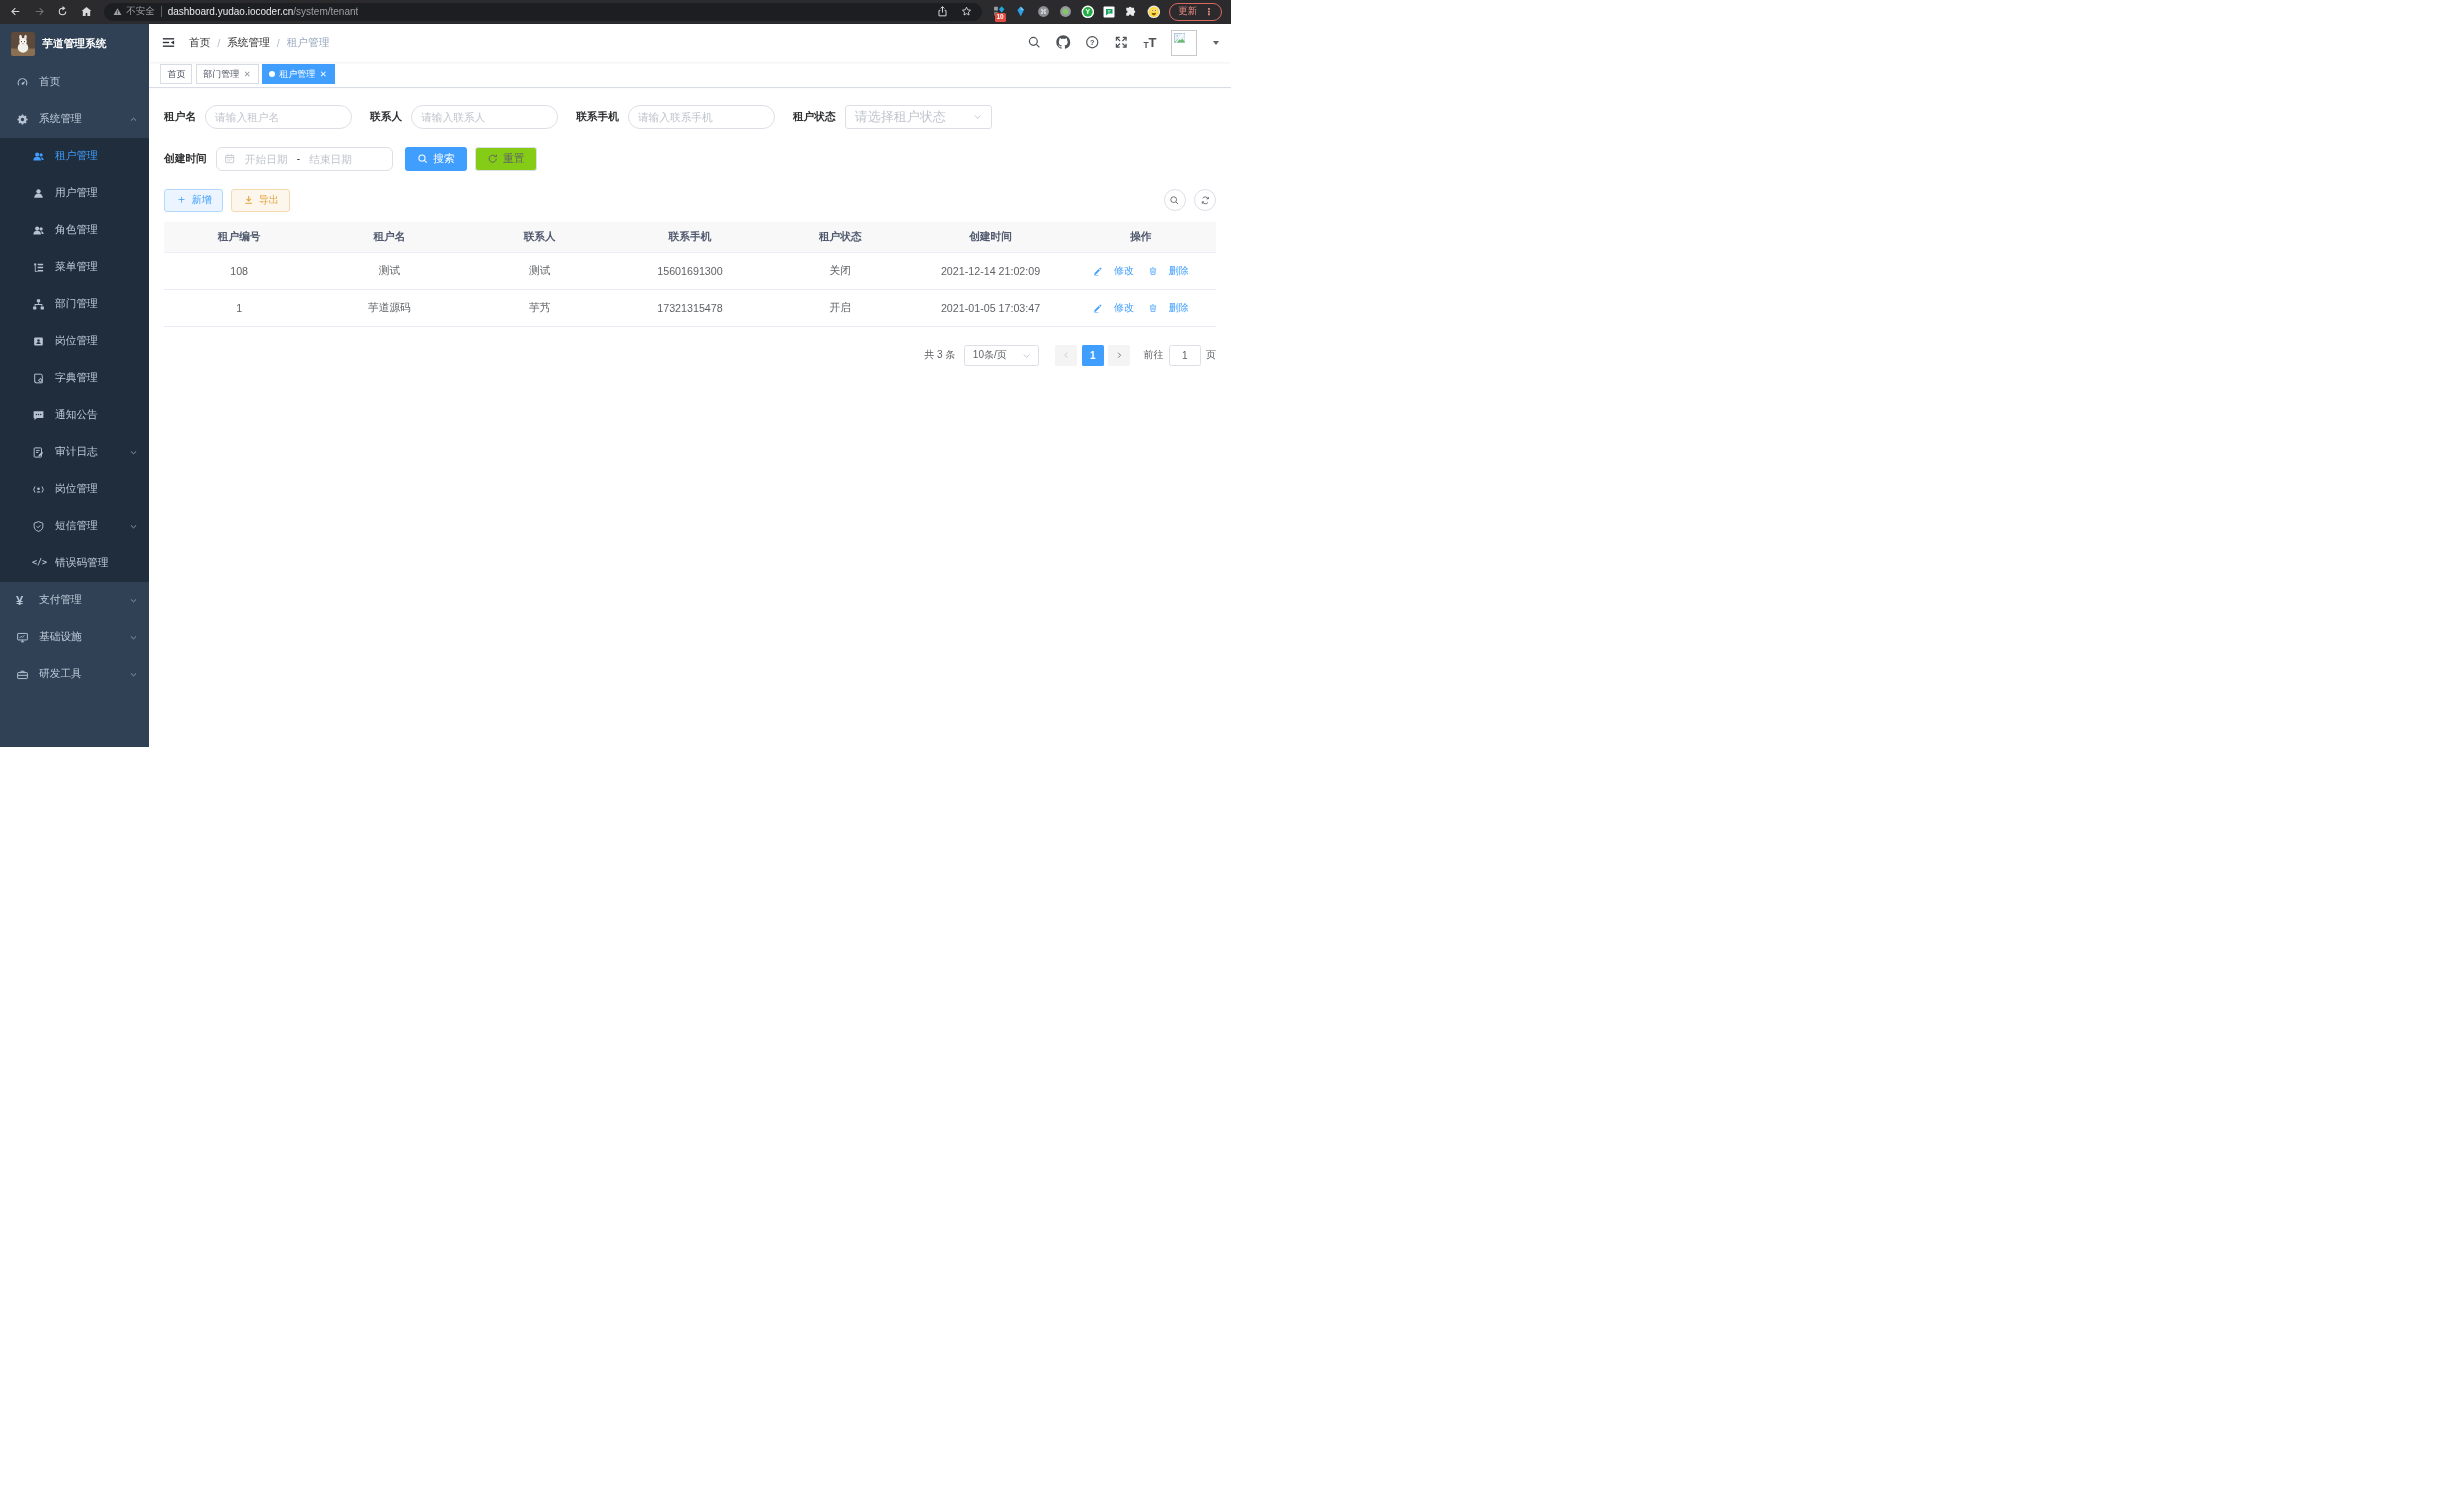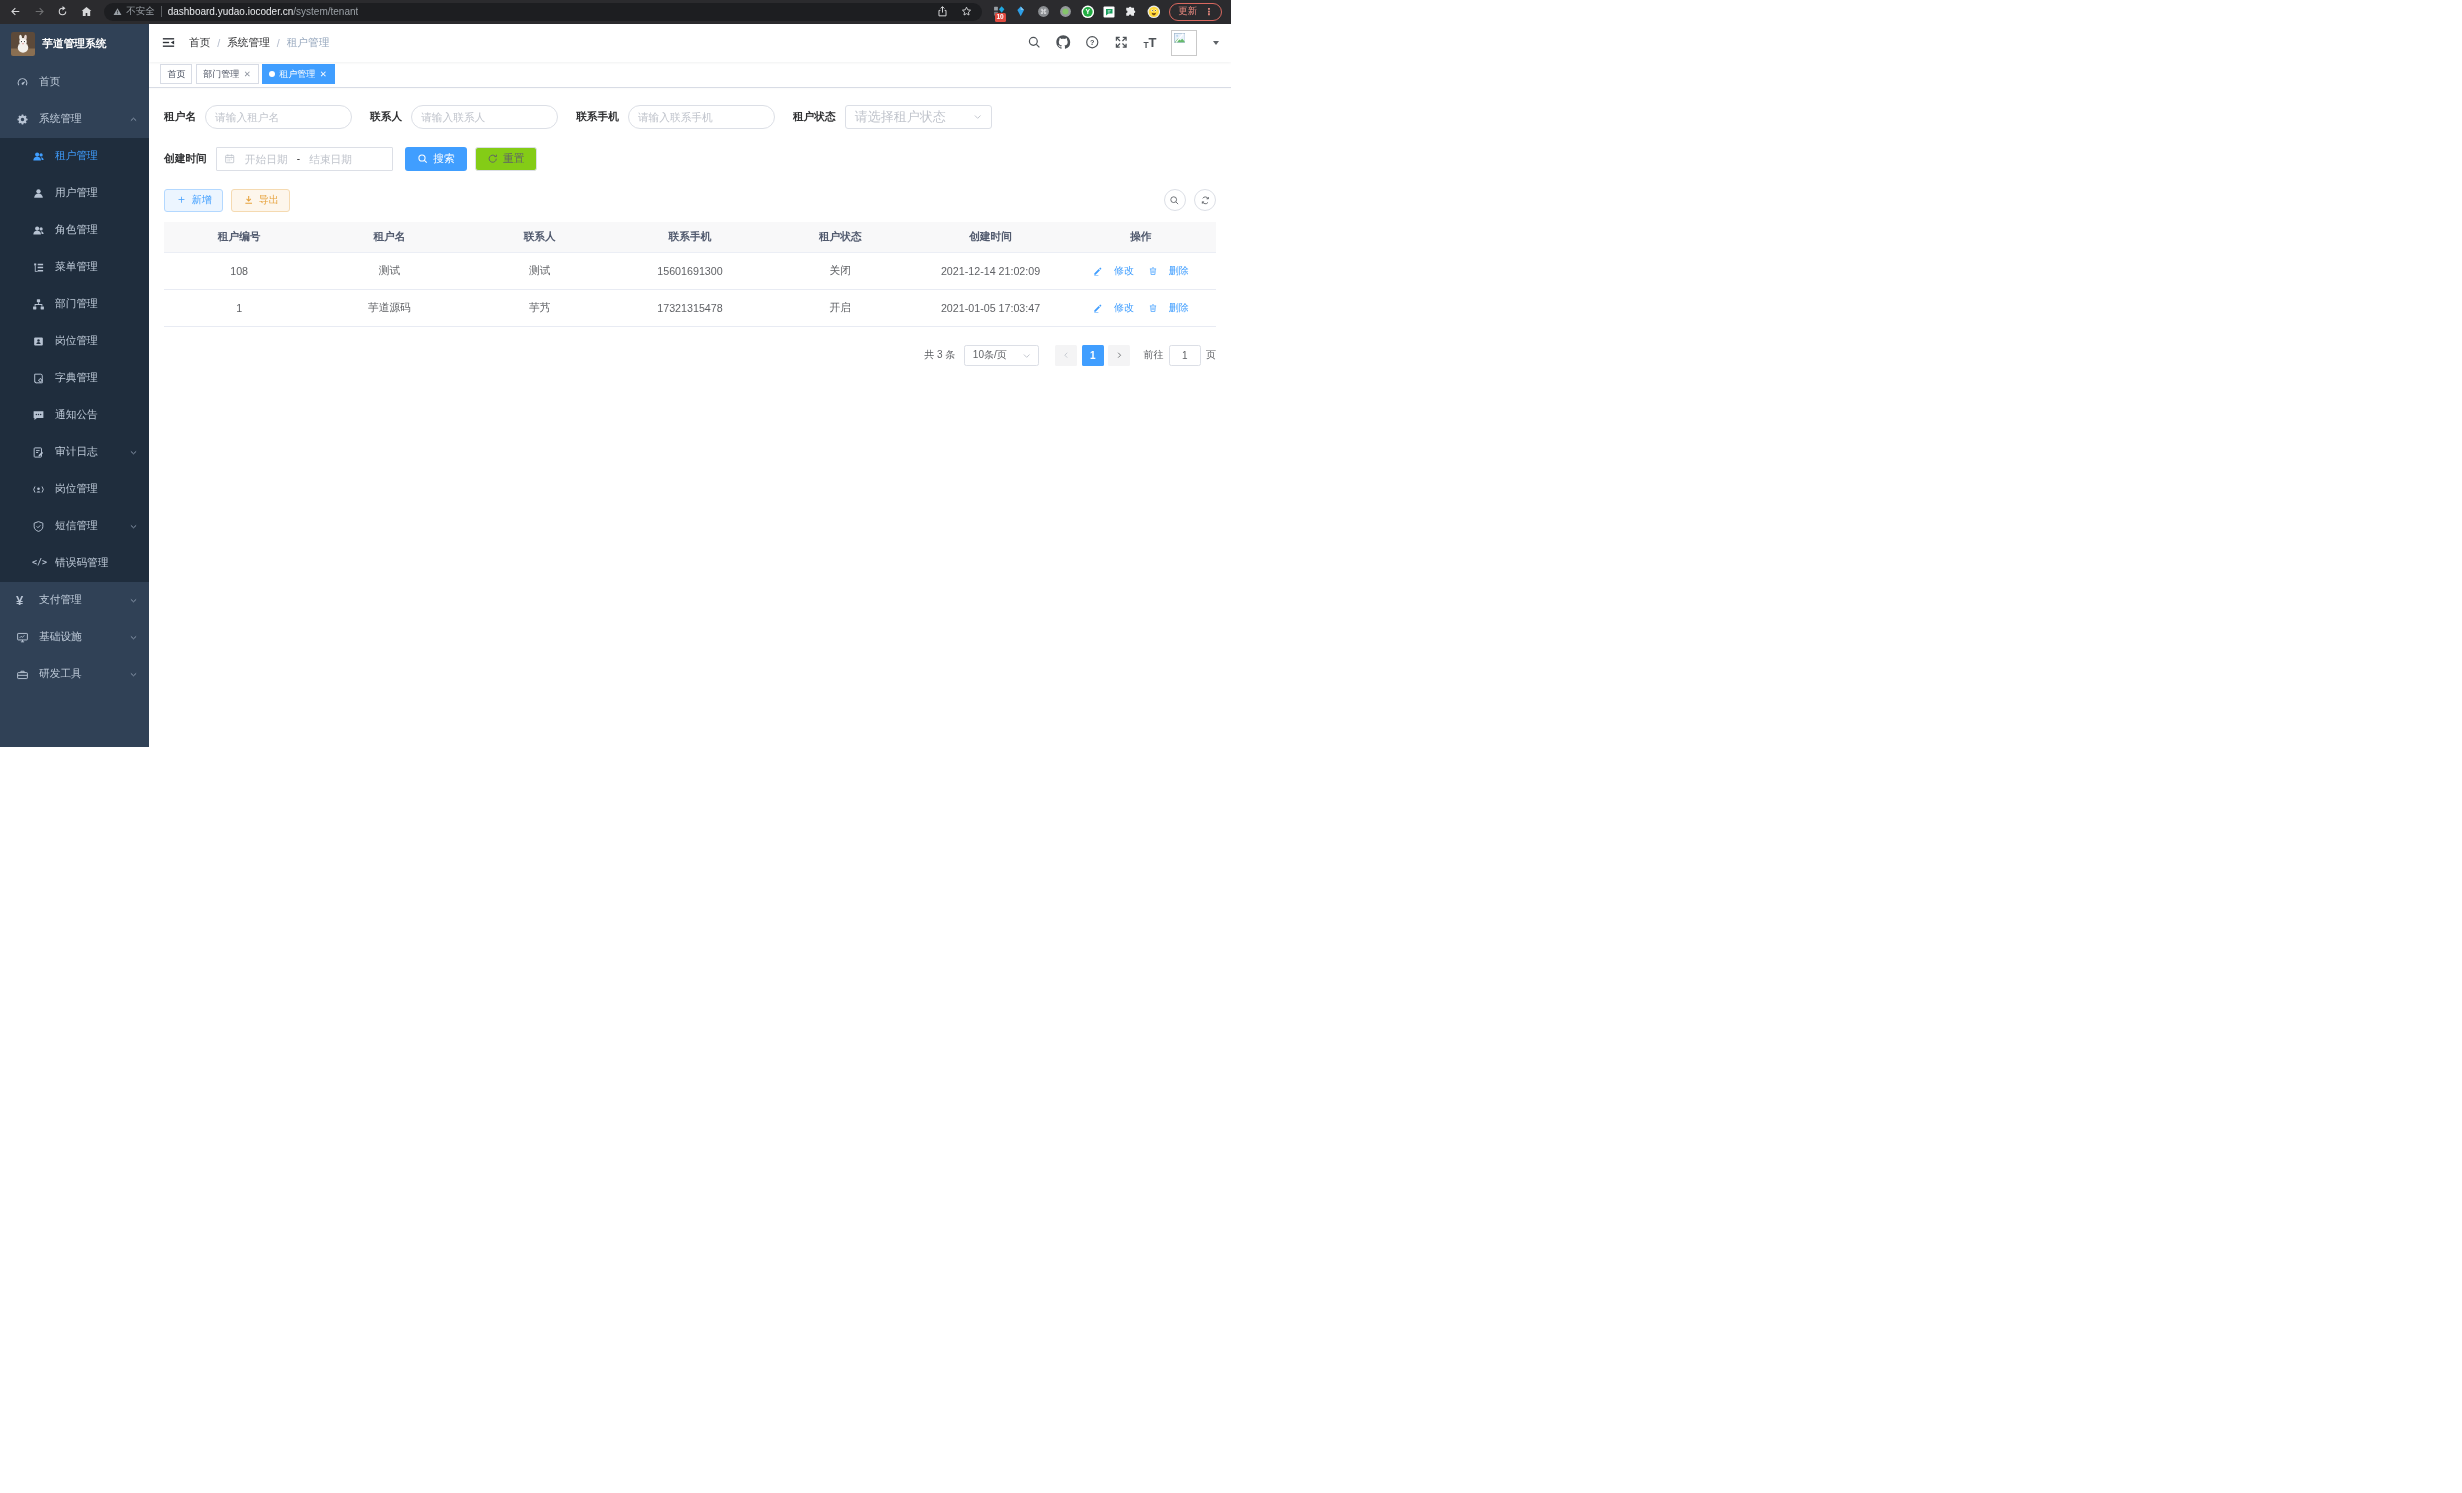--- a/index.html
+++ b/index.html
@@ -75,21 +75,21 @@
   .content { flex:1; padding:17px 15px 0; overflow:hidden; }
   .filter-row { display:flex; align-items:center; margin-bottom:18px; }
   .f-item { display:flex; align-items:center; margin-right:18px; }
   .f-label { font-size:10.7px; font-weight:bold; color:#303133; margin-right:9px; white-space:nowrap; }
   .f-input { width:147px; height:24px; border:0.8px solid #dcdfe6; border-radius:12px;
     padding:0 9px; font-size:10.7px; color:#606266; outline:none; }
   input::placeholder { color:#c0c4cc; }
   .f-select { width:147px; height:24px; border:0.8px solid #dcdfe6; border-radius:3px;
     display:flex; align-items:center; justify-content:space-between; padding:0 7.6px 0 9px;
     color:#c0c4cc; font-size:13px; cursor:pointer; }
-  .date-range { width:177px; height:24px; border:0.8px solid #dcdfe6; border-radius:1px;
+  .date-range { width:177px; height:24px; border:0.8px solid #dcdfe6; border-radius:6px;
     display:flex; align-items:center; padding:0 7.6px; gap:3px; }
   .date-range input { border:none; outline:none; width:55px; font-size:10.7px; text-align:center; color:#606266; }
   .date-sep { color:#303133; font-size:10px; }
   .cal-icon, .sm-icon { width:11.4px; height:11.4px; flex:none; color:#c0c4cc; }
   .btn { height:24px; border-radius:3px; display:inline-flex; align-items:center; gap:4.6px;
     font-size:10.7px; padding:0 11.4px; cursor:pointer; border:0.8px solid transparent; }
   .btn-search { background:#409eff; color:#fff; margin-left:1.5px; }
   .btn-reset { background:#84cc16; border-color:#dcdfe6; color:#606266; margin-left:7.6px;font-family:Liberation Serif, serif; }
   .tool-row { display:flex; align-items:center; margin-bottom:10.7px; }
   .btn-sm { height:23px; font-size:10px; padding:0 10.7px; }

